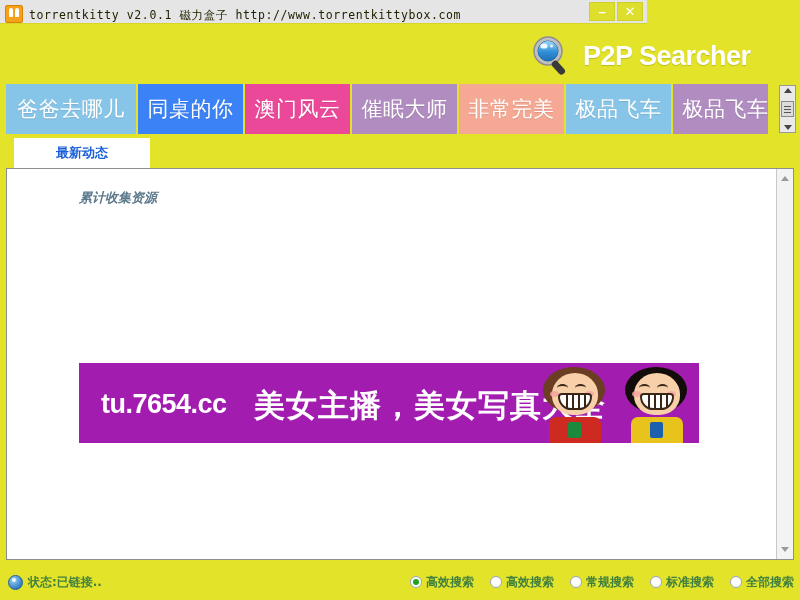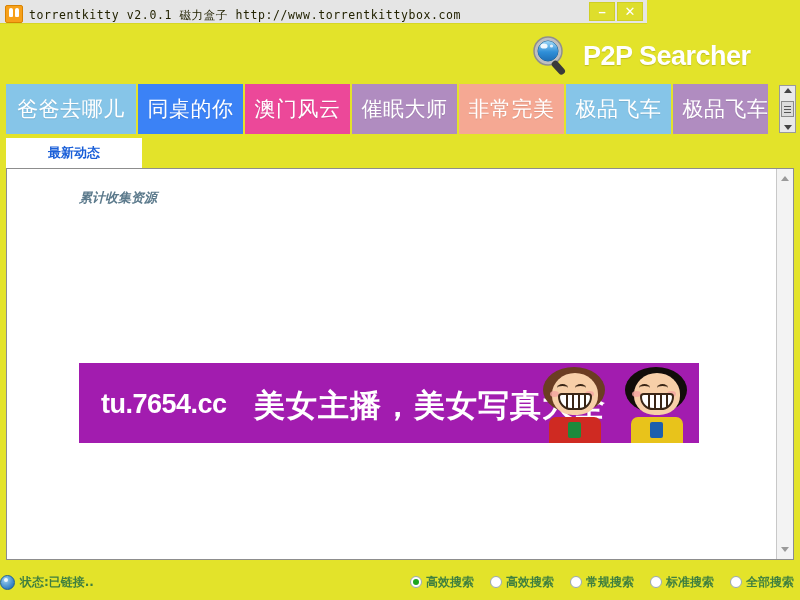--- a/index.html
+++ b/index.html
@@ -199,21 +199,21 @@
   }
   .sb-thumb i {
     display: block;
     width: 7px; height: 1px;
     background: #555;
   }
 
   
   .subtabs {
     position: absolute;
-    left: 6px; top: 138px;
+    left: 14px; top: 138px;
     height: 30px;
     display: flex;
   }
   .subtab {
     width: 136px; height: 30px;
     background: #ffffff;
     display: flex;
     align-items: center;
     justify-content: center;
     color: #1a5fd8;
@@ -397,21 +397,21 @@
     position: absolute;
     left: 0; bottom: 0;
     width: 800px; height: 36px;
     display: flex;
     align-items: center;
   }
   .status-left {
     display: flex;
     align-items: center;
     gap: 5px;
-    margin-left: 0;
+    margin-left: 8px;
   }
   .status-icon {
     width: 15px; height: 15px;
     border-radius: 50%;
     background: radial-gradient(circle at 35% 30%, #9fd3f2 0%, #3b86c9 65%, #1f5f9b 100%);
     border: 1px solid #1f5f9b;
     box-sizing: border-box;
     position: relative;
   }
   .status-icon::after {

